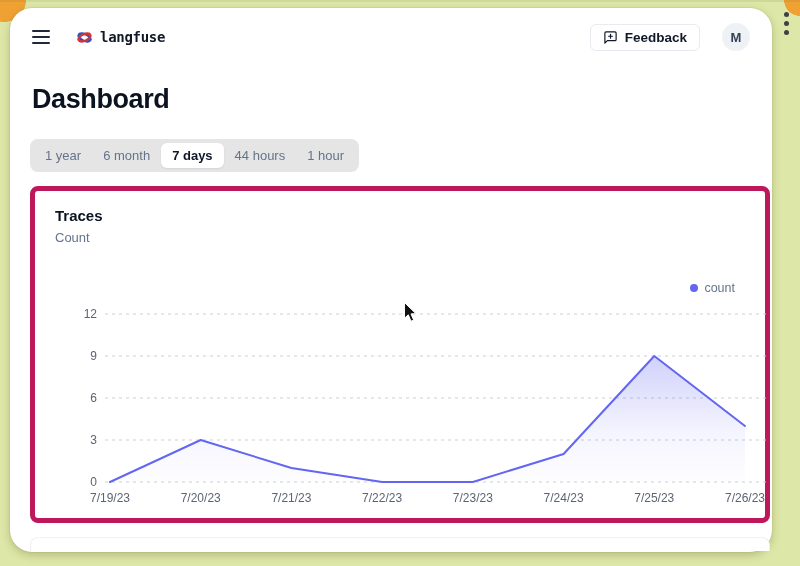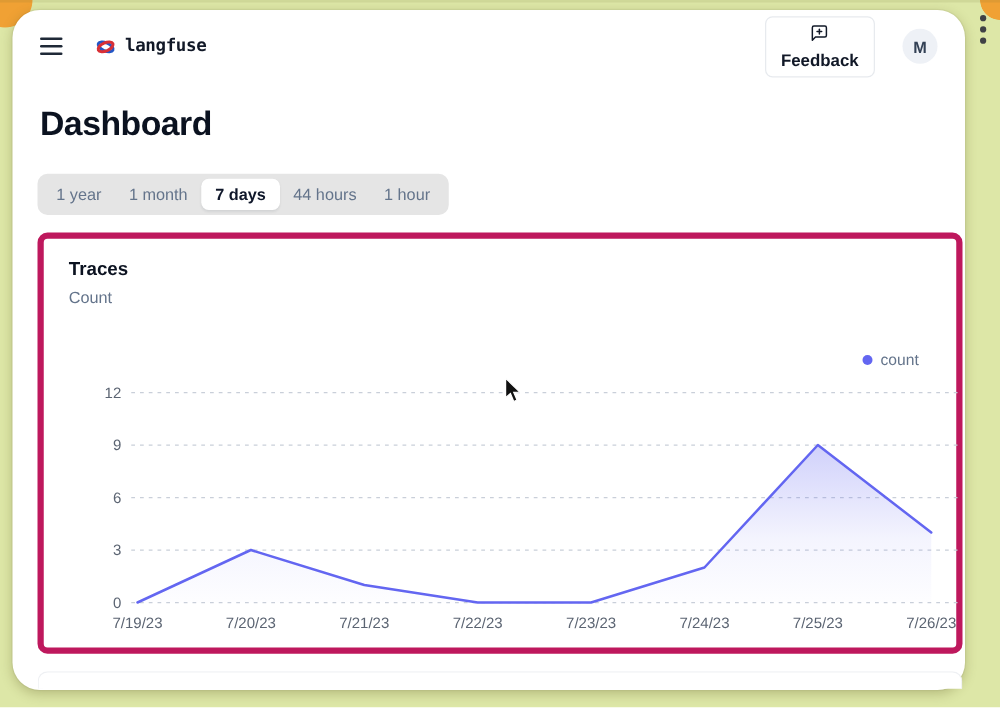--- a/index.html
+++ b/index.html
@@ -23,21 +23,21 @@
     box-shadow: 0 3px 9px rgba(100,95,40,.32), 0 0 0 1px rgba(0,0,0,.04);
   }
 
   
   .hdr{ position:absolute; left:0; top:0; width:100%; height:58px; display:flex; align-items:center; padding:0 22px;}
   .burger{ width:18px; display:flex; flex-direction:column; gap:4px; cursor:pointer; margin-right:26px;}
   .burger span{ height:2px; background:#1f2937; border-radius:1px;}
   .brand{ display:flex; align-items:center; gap:7px;}
   .brand-name{ font-family:"DejaVu Sans Mono",monospace; font-weight:700; font-size:14px; color:#111827; letter-spacing:-0.3px;}
   .hdr-right{ margin-left:auto; display:flex; align-items:center; gap:22px;}
-  .feedback-btn{ display:flex; align-items:center; gap:7px; background:#fff; border:1px solid #e7eaee; border-radius:6px; padding:5px 12px; font-size:13.5px; font-weight:600; color:#111827; cursor:pointer; font-family:inherit;flex-direction:column;}
+  .feedback-btn{ display:flex; align-items:center; gap:7px; background:#fff; border:1px solid #e7eaee; border-radius:6px; padding:5px 12px; font-size:13.5px; font-weight:600; color:#111827; cursor:pointer; font-family:inherit;}
   .avatar{ width:28px; height:28px; border-radius:50%; background:#eef1f6; color:#334155; font-size:13px; font-weight:600; display:flex; align-items:center; justify-content:center; cursor:pointer;}
 
   .page-title{ position:absolute; left:22px; top:76px; font-size:27px; font-weight:700; color:#0b1220; letter-spacing:-0.4px;}
 
   
   .tabs{ position:absolute; left:20px; top:131px; display:inline-flex; align-items:center; background:#e5e5e5; border-radius:8px; padding:4px;}
   .tab{ border:none; background:transparent; font-family:inherit; font-size:13px; font-weight:500; color:#64748b; padding:5px 11px; border-radius:6px; cursor:pointer; white-space:nowrap;}
   .tab.active{ background:#fff; color:#0f172a; font-weight:600; box-shadow:0 1px 2px rgba(15,23,42,.08);}
 
   
@@ -91,21 +91,21 @@
           <span>Feedback</span>
         </button>
         <div class="avatar">M</div>
       </div>
     </div>
 
     <h1 class="page-title">Dashboard</h1>
 
     <div class="tabs">
       <button class="tab">1 year</button>
-      <button class="tab">1 month</button>
+      <button class="tab">6 month</button>
       <button class="tab active">7 days</button>
       <button class="tab">44 hours</button>
       <button class="tab">1 hour</button>
     </div>
 
     <section class="card">
       <div class="card-title">Traces</div>
       <div class="card-subtitle">Count</div>
       <div class="legend">
         <span class="legend-dot" style="background: rgb(99, 102, 241);"></span>

